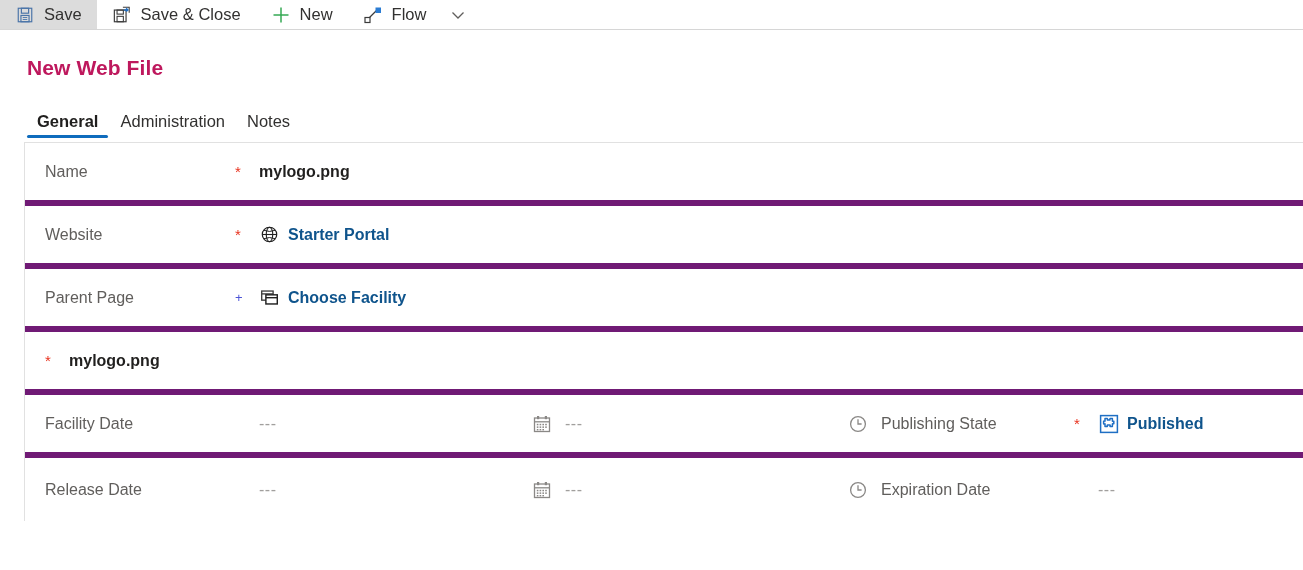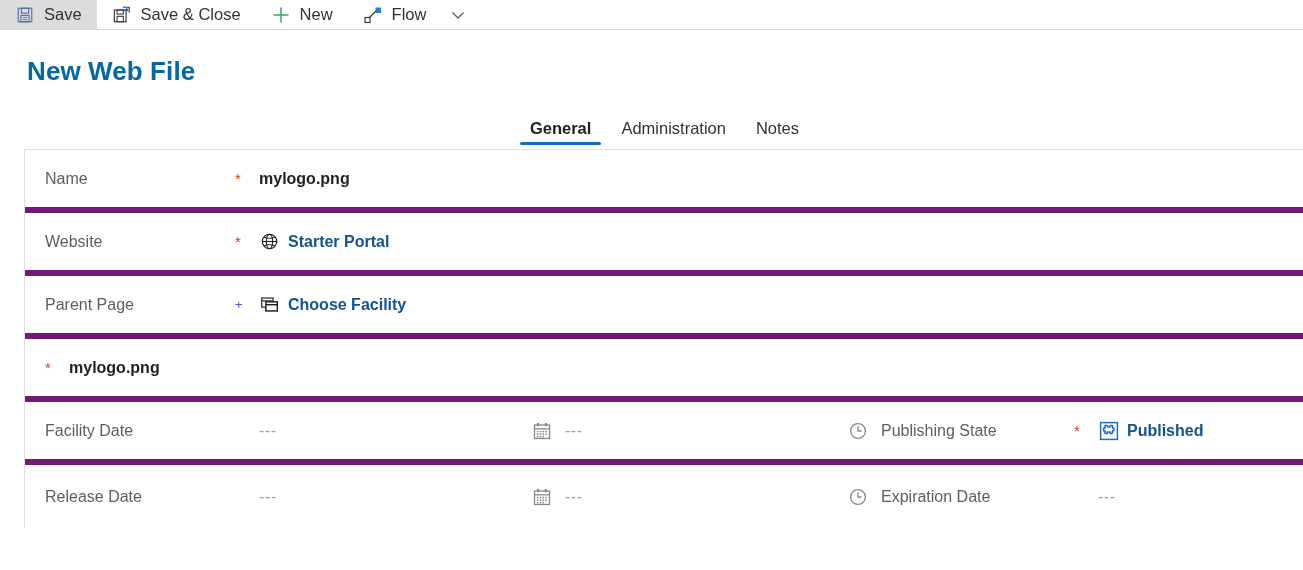--- a/index.html
+++ b/index.html
@@ -59,35 +59,34 @@
     justify-content: center;
     width: 34px;
     height: 100%;
     cursor: pointer;
     background: transparent;
     border: none;
   }
 
   
   .page-title {
-    font-size: 26px;
+    font-size: 21px;
     font-weight: bold;
-    color: #0369a1;
+    color: #be185d;
     margin: 26px 0 0 27px;
     letter-spacing: 0.1px;
   }
 
   
   .tabstrip {
     display: flex;
     align-items: flex-end;
     margin: 22px 0 0 26px;
     height: 36px;
-    gap: 8px;
-    justify-content: center;
+    gap: 0;
   }
   .tab {
     position: relative;
     font-size: 16.5px;
     color: #323130;
     padding: 0 11px 9px 11px;
     cursor: pointer;
     background: transparent;
     border: none;
     font-family: inherit;

